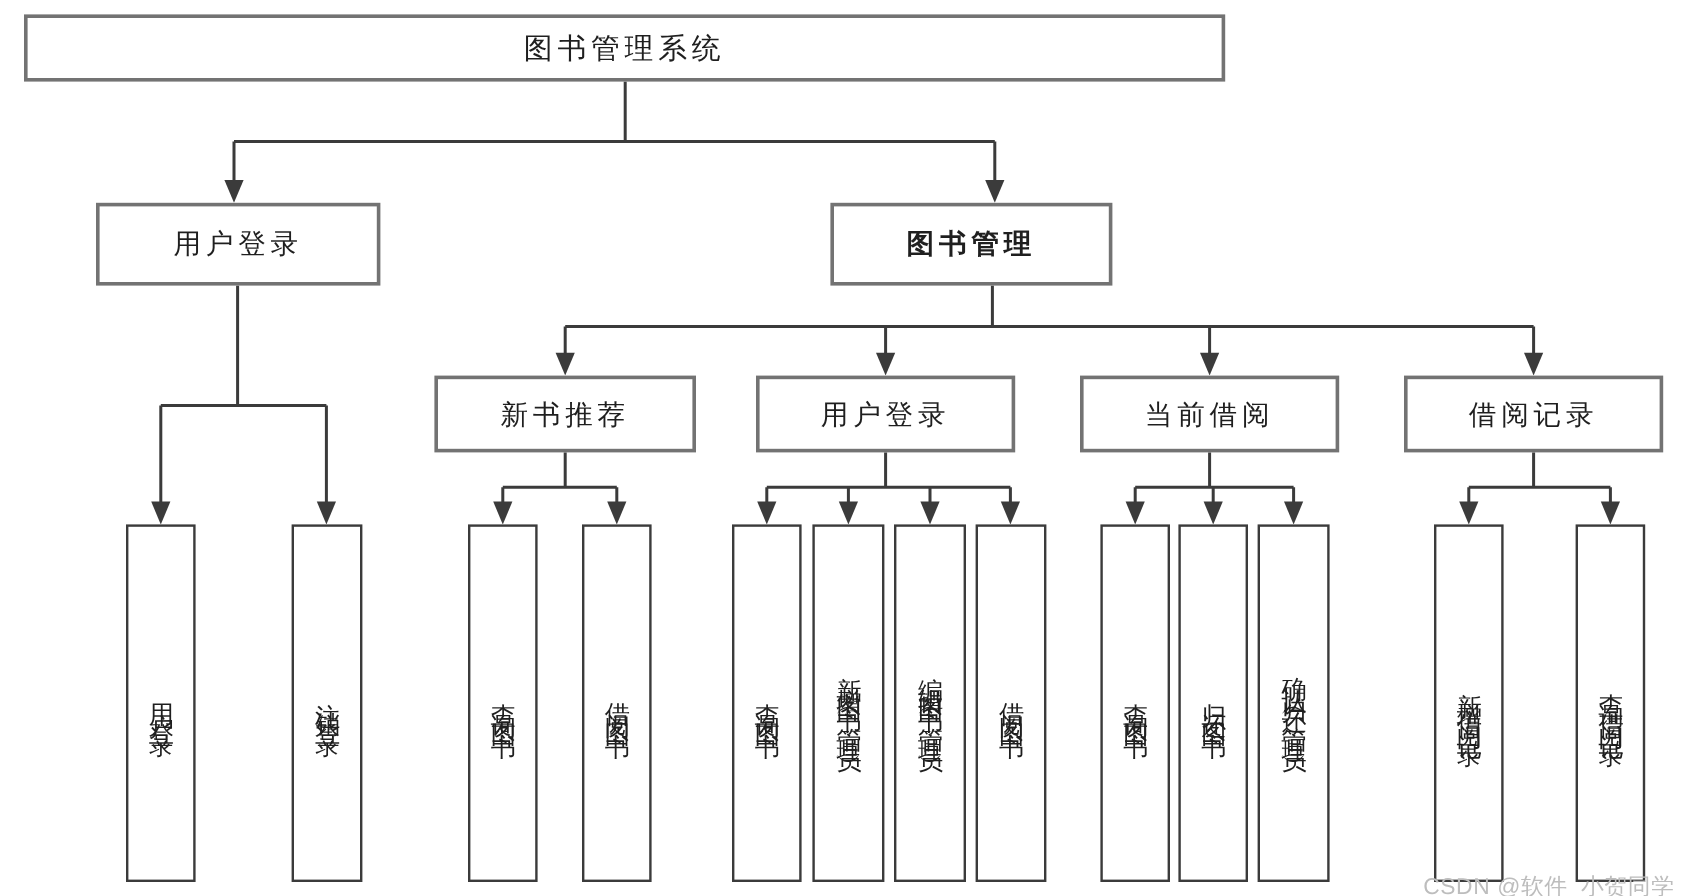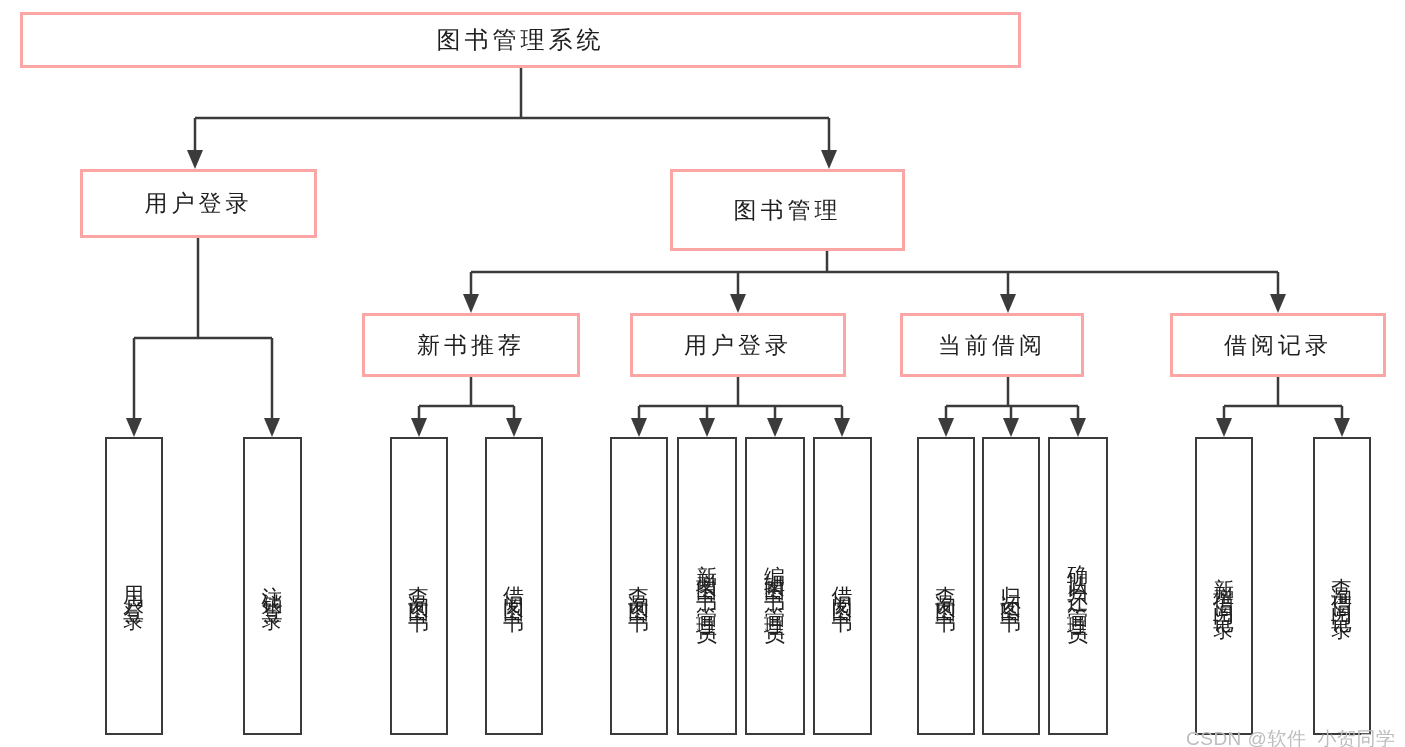--- a/index.html
+++ b/index.html
@@ -14,21 +14,21 @@
   .wires {
     position: absolute;
     left: 0; top: 0;
     width: 1405px; height: 747px;
     pointer-events: none;
   }
   .node {
     position: absolute;
     box-sizing: border-box;
     background: #ffffff;
-    border: 3px solid #fca5a5;
+    border: 3px solid #737373;
     color: #1f1f1f;
     display: flex;
     align-items: center;
     justify-content: center;
     font-size: 23px;
     letter-spacing: 4px;
     white-space: nowrap;
     z-index: 2;
   }
   .node.root { font-size: 24px; }
@@ -105,25 +105,25 @@
       <polygon points="1003,418 1019,418 1011,437"></polygon>
       <polygon points="1070,418 1086,418 1078,437"></polygon>
       <polygon points="1216,418 1232,418 1224,437"></polygon>
       <polygon points="1334,418 1350,418 1342,437"></polygon>
     </g>
   </svg>
 
   <div class="node root" style="left:20px; top:12px; width:1001px; height:56px;">图书管理系统</div>
 
   <div class="node" style="left:80px; top:169px; width:237px; height:69px;">用户登录</div>
-  <div class="node" style="left:670px; top:169px; width:235px; height:82px;">图书管理</div>
+  <div class="node" style="left:692px; top:169px; width:235px; height:69px;font-weight:bold;">图书管理</div>
 
   <div class="node" style="left:362px; top:313px; width:218px; height:64px;">新书推荐</div>
   <div class="node" style="left:630px; top:313px; width:216px; height:64px;">用户登录</div>
-  <div class="node" style="left:900px; top:313px; width:184px; height:64px;">当前借阅</div>
+  <div class="node" style="left:900px; top:313px; width:216px; height:64px;">当前借阅</div>
   <div class="node" style="left:1170px; top:313px; width:216px; height:64px;">借阅记录</div>
 
   <div class="leaf" style="left:105px; width:58px;">用户登录</div>
   <div class="leaf" style="left:243px; width:59px;">注销登录</div>
   <div class="leaf" style="left:390px; width:58px;">查询图书</div>
   <div class="leaf" style="left:485px; width:58px;">借阅图书</div>
   <div class="leaf" style="left:610px; width:58px;">查询图书</div>
   <div class="leaf" style="left:677px; width:60px;">新增图书（管理员）</div>
   <div class="leaf" style="left:745px; width:60px;">编辑图书（管理员）</div>
   <div class="leaf" style="left:813px; width:59px;">借阅图书</div>

